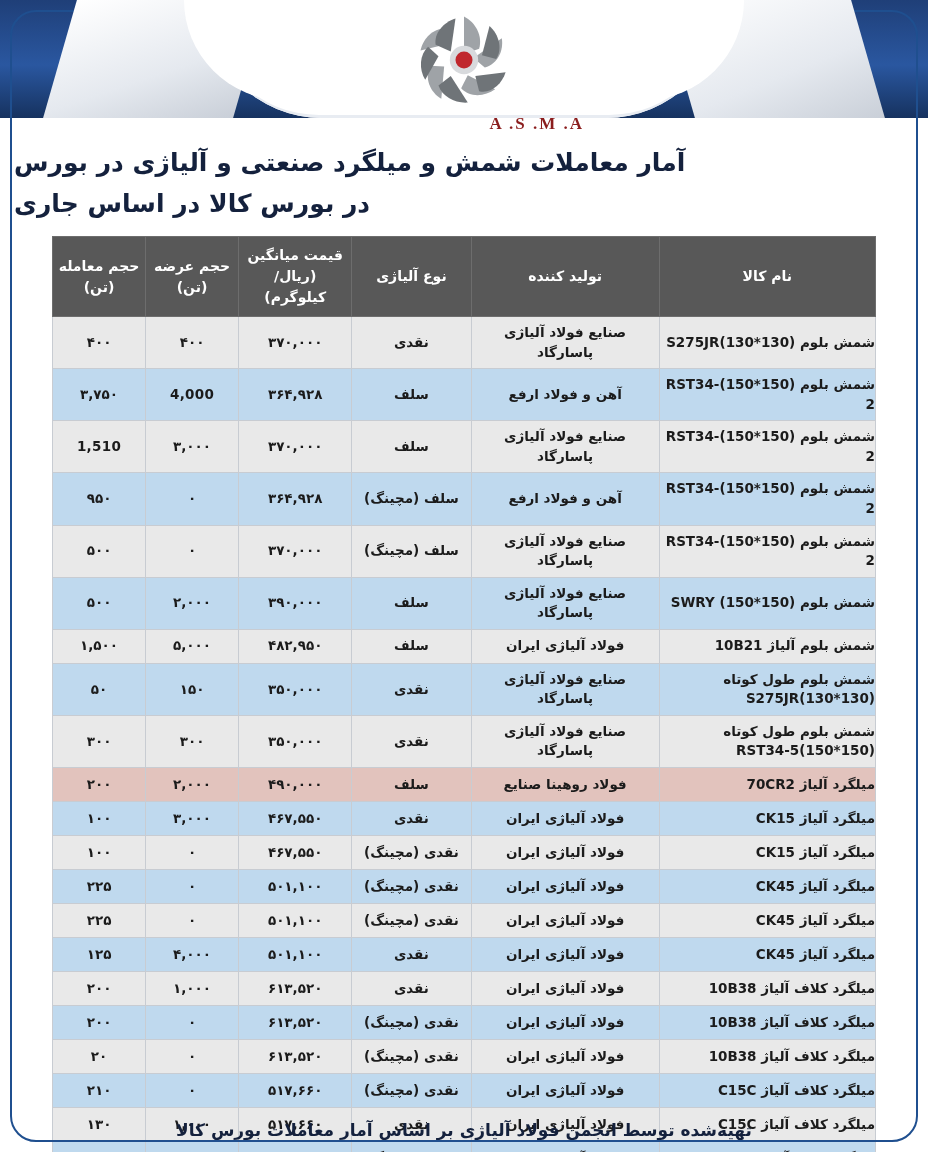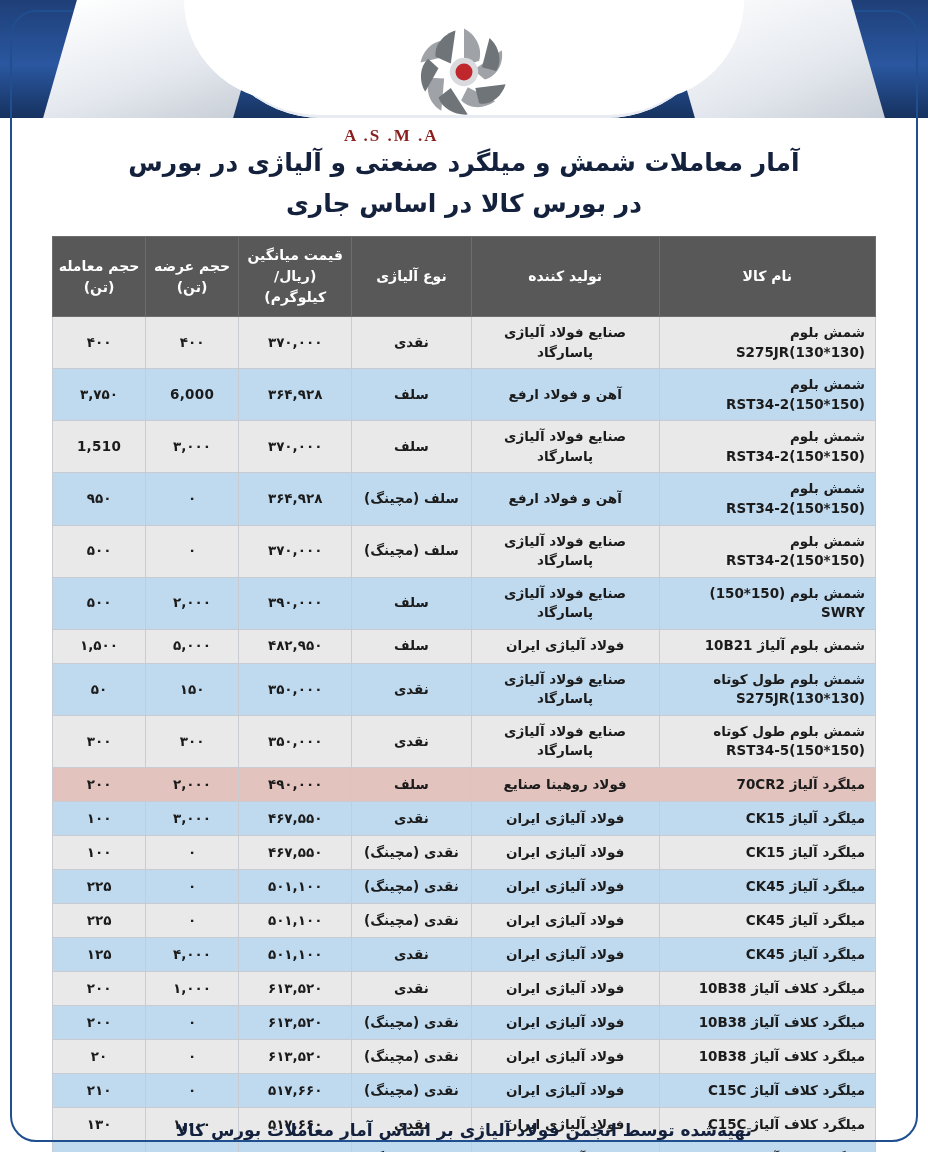--- a/index.html
+++ b/index.html
@@ -62,46 +62,47 @@
     width:190px;height:118px;
     background: linear-gradient(160deg,#ffffff 0%, #e5e9ef 60%, #c9cfd8 100%);
     z-index:2;
   }
   .ribbon-left{ left: 60px; transform: skewX(-16deg); }
   .ribbon-right{ right: 60px; transform: skewX(16deg); }
 
   
   .logo-wrap{
     position:absolute;
-    left:50%; top: 20px;
+    left:50%; top: 8px;
     transform: translateX(-50%);
     z-index: 5;
-    text-align:left;
+    text-align:right;
     width: 240px;
   }
   .logo-mark{
     width: 104px; height: 104px;
     margin: 0 auto;
     position: relative;
   }
   .logo-caption{
     margin-top: 2px;
     font-family: "Liberation Serif", serif;
     font-size: 17px;
     letter-spacing: 2px;
     color: #8b1d1d;
     font-weight: bold;
   }
 
   
   .title-block{
     position:absolute;
     top: 142px; left: 0; right: 0;
-    text-align:center;
+    text-align:left;
     z-index: 4;
+    padding-left: 14px;
   }
   .title-line{
     font-size: 25px;
     font-weight: bold;
     color: #14213d;
     line-height: 1.65;
     font-family: "DejaVu Sans", "Liberation Sans", sans-serif;
   }
 
   
@@ -136,21 +137,21 @@
     vertical-align: middle;
     height: 34px;
     line-height:1.45;
     font-size: 13.5px;
   }
   tbody tr.blue td{ background: #bfd9ee; }
   tbody tr.gray td{ background: #e9e9e9; }
   tbody tr.pink td{ background: #e2c3bd; }
   td.name{
     text-align: right;
-    padding-right: 10px;
+    padding-right: 0;
     font-weight: bold;
     direction: rtl;
   }
   td.prod{ font-weight: bold; }
   td.kind{ font-weight: bold; }
   td.num{ font-weight: bold; letter-spacing: .3px; }
 
   col.c-name{ width: 214px; }
   col.c-prod{ width: 186px; }
   col.c-kind{ width: 118px; }
@@ -255,21 +256,21 @@
             <td class="kind">نقدی</td>
             <td class="num">۳۷۰,۰۰۰</td>
             <td class="num">۴۰۰</td>
             <td class="num">۴۰۰</td>
           </tr>
           <tr class="blue">
             <td class="name">شمش بلوم (150*150)RST34-2</td>
             <td class="prod">آهن و فولاد ارفع</td>
             <td class="kind">سلف</td>
             <td class="num">۳۶۴,۹۲۸</td>
-            <td class="num">6,000</td>
+            <td class="num">4,000</td>
             <td class="num">۳,۷۵۰</td>
           </tr>
           <tr class="gray">
             <td class="name">شمش بلوم (150*150)RST34-2</td>
             <td class="prod">صنایع فولاد آلیاژی پاسارگاد</td>
             <td class="kind">سلف</td>
             <td class="num">۳۷۰,۰۰۰</td>
             <td class="num">۳,۰۰۰</td>
             <td class="num">1,510</td>
           </tr>

